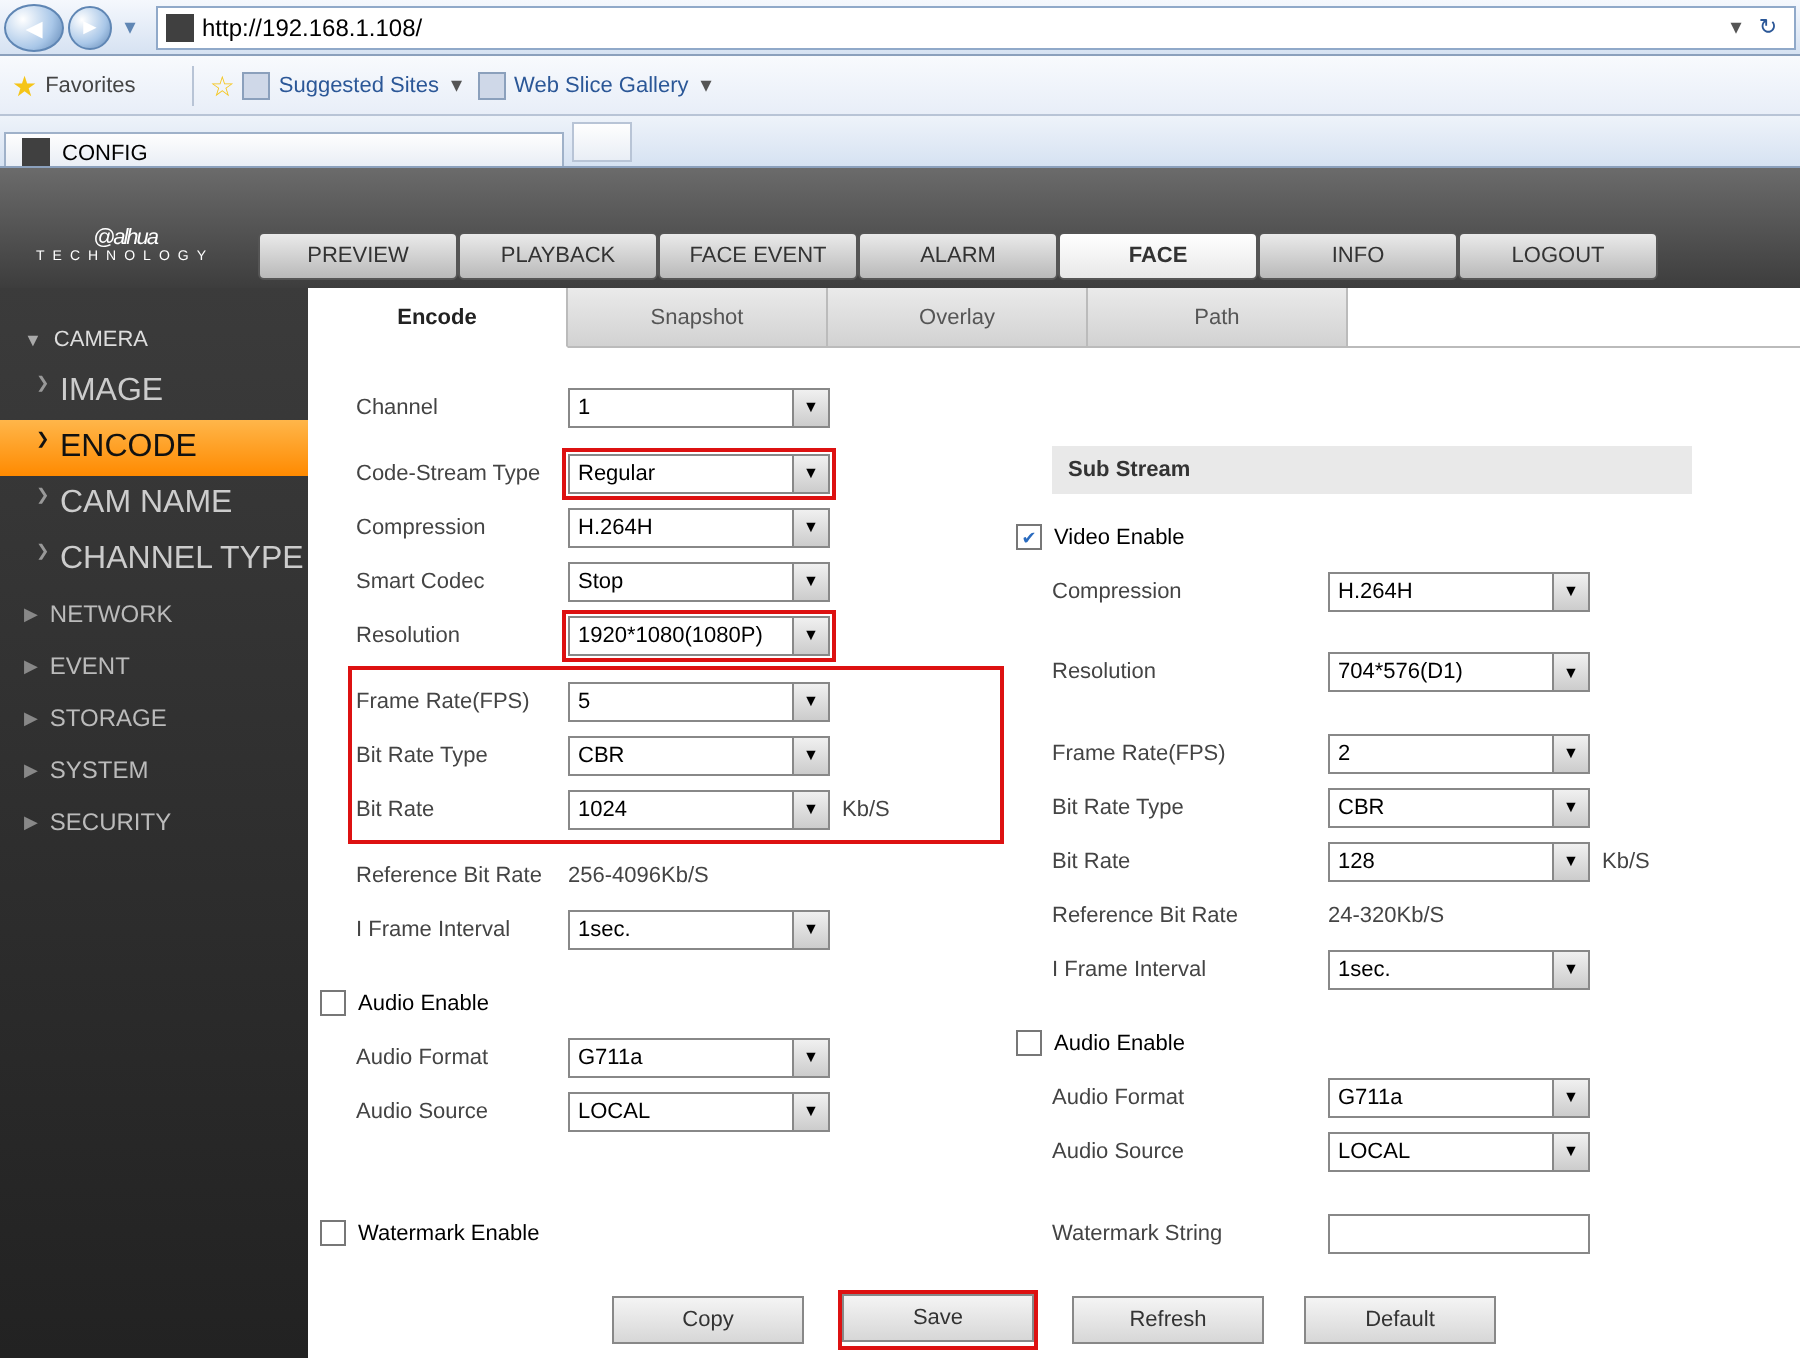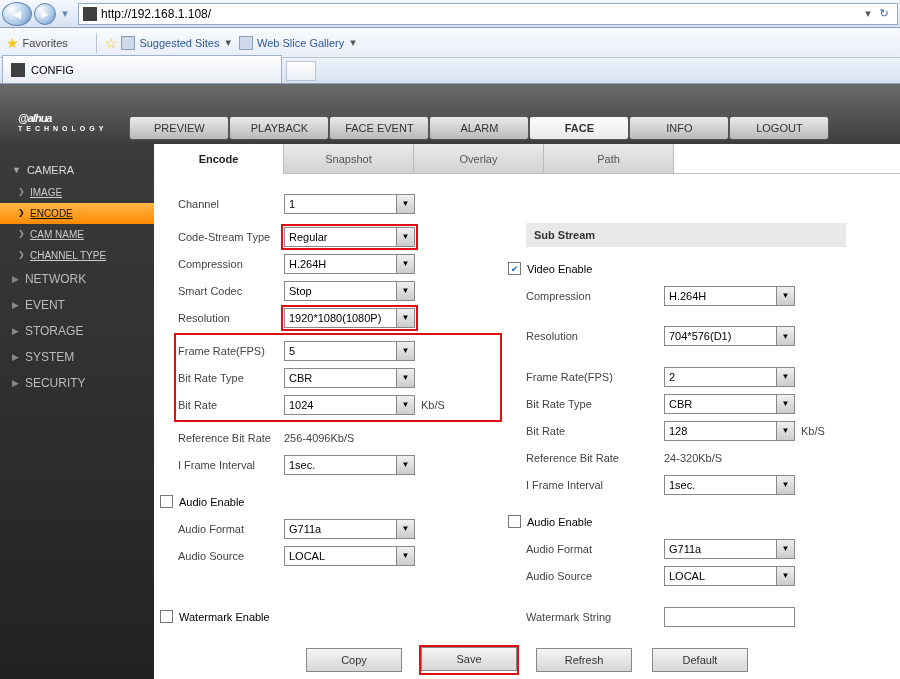--- a/index.html
+++ b/index.html
@@ -17,40 +17,40 @@
 
   .favbar{height:30px;background:linear-gradient(#f8fafd,#e8eef8);display:flex;align-items:center;padding:0 6px;border-bottom:1px solid #b8c4d6;}
   .favbar .star{color:#f5c518;font-size:14px;margin-right:4px;}
   .favbar .lbl{color:#444;margin-right:20px;}
   .favbar .sep{width:1px;height:20px;background:#b8c4d6;margin:0 8px;}
   .favbar .linkitem{color:#2b5797;margin-right:4px;display:flex;align-items:center;}
   .favbar .linkitem .ic{width:14px;height:14px;background:#cfd8e8;border:1px solid #8ba0bc;margin-right:4px;}
   .favbar .dd{color:#555;margin:0 8px 0 2px;}
 
   .tabbar{height:26px;background:linear-gradient(#eef3fa,#d6e2f2);display:flex;align-items:end;padding:0 2px;border-bottom:1px solid #8ba0bc;}
-  .tabbar .tab{height:28px;background:linear-gradient(#fefefe,#e9eef5);border:1px solid #9fb1c9;border-bottom:none;padding:0 8px;display:flex;align-items:center;min-width:280px;}
+  .tabbar .tab{height:17px;background:linear-gradient(#fefefe,#e9eef5);border:1px solid #9fb1c9;border-bottom:none;padding:0 8px;display:flex;align-items:flex-end;min-width:280px;}
   .tabbar .tab .ic{width:14px;height:14px;background:#404040;margin-right:6px;}
   .tabbar .newtab{width:30px;height:20px;border:1px solid #b8c4d6;margin-left:4px;margin-bottom:2px;background:linear-gradient(#fefefe,#e9eef5);}
 
   
   .apphdr{height:60px;background:linear-gradient(#6b6b6b,#3d3d3d);display:flex;align-items:flex-end;padding:0 0 4px 0;}
-  .logo{color:#fff;font-size:28px;font-weight:bold;font-style:italic;letter-spacing:-1px;padding:0 18px 8px 18px;font-family:Arial;}
+  .logo{color:#fff;font-size:28px;font-weight:normal;font-style:italic;letter-spacing:-1px;padding:0 18px 8px 18px;font-family:Arial;text-align:center;}
   .logo .sub{font-size:7px;font-style:normal;letter-spacing:4px;display:block;margin-top:-4px;}
   .maintabs{display:flex;gap:0;margin-left:4px;}
   .maintab{width:100px;height:24px;background:linear-gradient(#eaeaea,#b9b9b9);border:1px solid #555;border-radius:3px;display:flex;align-items:center;justify-content:center;color:#333;font-size:11px;cursor:pointer;}
   .maintab.active{background:linear-gradient(#fff,#e8e8e8);font-weight:bold;}
 
   .appbody{display:flex;height:calc(679px - 28px - 30px - 26px - 60px);}
   
   .sidebar{width:154px;background:linear-gradient(#3b3b3b,#222);padding-top:14px;}
   .sidecat{color:#bbb;padding:6px 12px;display:flex;align-items:center;cursor:pointer;font-size:12px;}
   .sidecat .caret{margin-right:6px;color:#888;font-size:9px;}
   .sidecat.open{color:#ddd;}
   .sidecat.open .caret{color:#aaa;}
-  .sideitem{color:#ccc;padding:5px 0 5px 30px;font-size:10px;cursor:pointer;position:relative;text-decoration:underline;}
+  .sideitem{color:#ccc;padding:5px 0 5px 30px;font-size:16px;cursor:pointer;position:relative;}
   .sideitem::before{content:"❯";position:absolute;left:18px;font-size:8px;color:#999;}
   .sideitem.active{background:linear-gradient(#ffb64a,#ff8a00);color:#111;}
   .sideitem.active::before{color:#111;}
 
   
   .main{flex:1;background:#fff;}
   .subtabs{height:30px;display:flex;border-bottom:1px solid #bbb;}
   .subtab{width:130px;display:flex;align-items:center;justify-content:center;background:linear-gradient(#eaeaea,#d2d2d2);border-right:1px solid #bbb;color:#555;cursor:pointer;}
   .subtab.active{background:#fff;color:#222;font-weight:bold;border-bottom:1px solid #fff;margin-bottom:-1px;}
 

